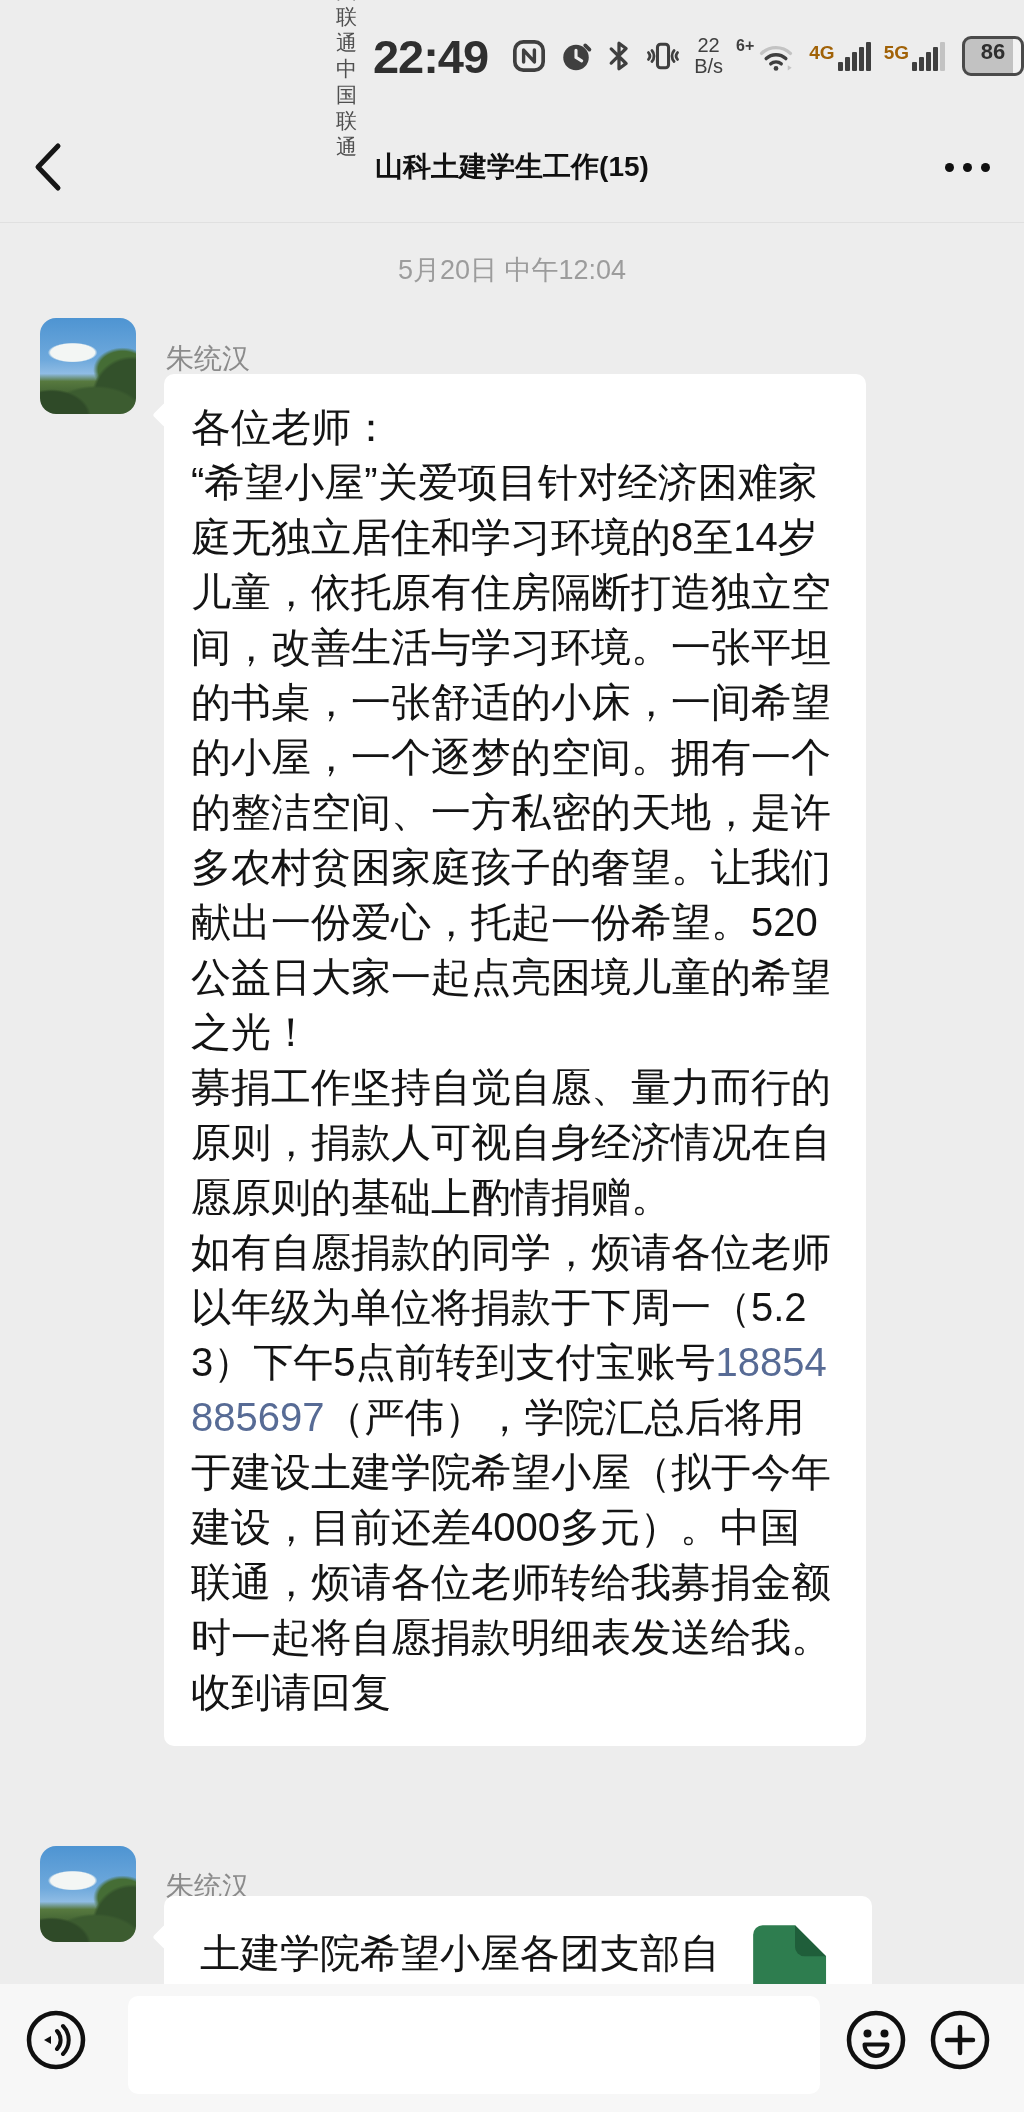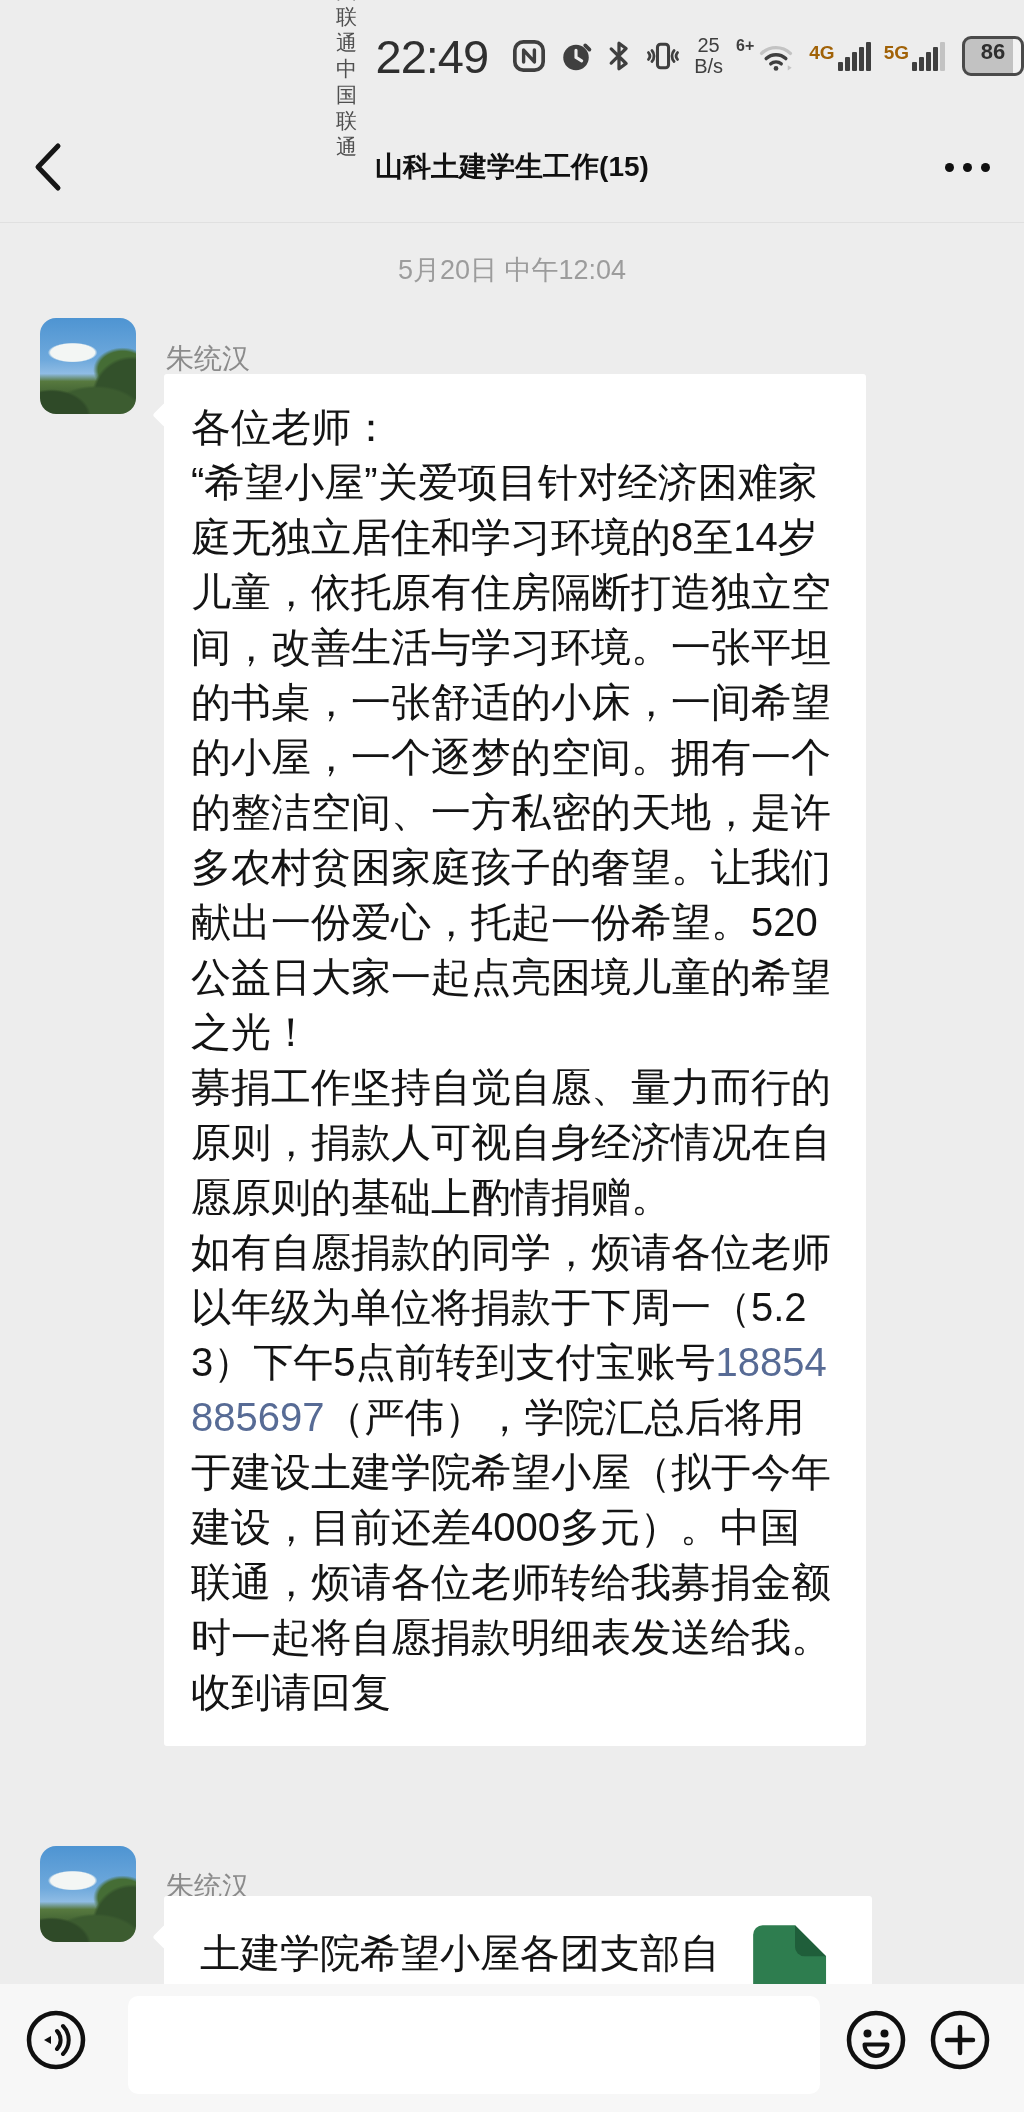--- a/index.html
+++ b/index.html
@@ -6,21 +6,21 @@
   body{
     width:1024px;height:2112px;position:relative;overflow:hidden;
     background:#ededed;
     font-family:"Liberation Sans","DejaVu Sans",sans-serif;
     -webkit-font-smoothing:antialiased;
   }
   
   .status-bar{position:absolute;top:0;left:0;right:0;height:112px;}
   .status-cluster{position:absolute;left:336px;top:0;height:112px;display:flex;align-items:center;}
   .carrier{font-size:21px;line-height:26px;color:#4f4f4f;}
-  .time{font-size:47px;font-weight:400;color:#2f2f2f;margin-left:4px;letter-spacing:-1px;}
+  .time{font-size:47px;font-weight:700;color:#2f2f2f;margin-left:4px;letter-spacing:-1px;}
   .sb-icons{display:flex;align-items:center;gap:13px;margin-left:24px;color:#3f3f3f;}
   .sb-icons svg{display:block;}
   .speed{font-size:20px;line-height:21px;color:#3f3f3f;text-align:center;}
   .net-group{display:flex;align-items:flex-end;gap:3px;}
   .net-label{font-size:19px;font-weight:700;color:#a16207;line-height:16px;position:relative;top:-10px;}
   .bars{display:flex;align-items:flex-end;gap:2px;}
   .bars i{display:block;width:5px;background:#3f3f3f;border-radius:1px;}
   .bars i.dim{background:#c3c3c3;}
   .wifi-wrap{display:flex;align-items:flex-start;gap:2px;}
   .wifi-badge{font-size:16px;font-weight:700;color:#3f3f3f;line-height:14px;}
@@ -40,21 +40,21 @@
   .date-header{position:absolute;top:252px;left:0;right:0;text-align:center;font-size:27px;color:#9c9c9c;}
   .avatar{position:absolute;left:40px;width:96px;height:96px;border-radius:16px;cursor:pointer;
     background:
       radial-gradient(40px 16px at 34% 36%, #f3f6f4 55%, rgba(255,255,255,0) 62%),
       radial-gradient(60px 42px at 12% 103%, #2f4a28 60%, rgba(0,0,0,0) 66%),
       radial-gradient(74px 46px at 58% 102%, #3c5c30 60%, rgba(0,0,0,0) 66%),
       radial-gradient(58px 58px at 96% 82%, #33512b 64%, rgba(0,0,0,0) 70%),
       radial-gradient(42px 32px at 86% 54%, #456d35 58%, rgba(0,0,0,0) 70%),
       linear-gradient(180deg,#4e94d2 0%,#6fa9dc 44%,#8fbce4 58%,#57793f 66%,#3a5a2e 85%,#2c4623 100%);}
   .sender-name{position:absolute;left:166px;font-size:28px;color:#8b8b8b;margin-top:12px;}
-  .bubble{position:absolute;left:164px;background:#fff;border-radius:3px;cursor:pointer;}
+  .bubble{position:absolute;left:164px;background:#fff;border-radius:10px;cursor:pointer;}
   .bubble .tail{position:absolute;left:-8px;top:32px;width:18px;height:18px;background:#fff;transform:rotate(45deg);border-radius:3px;}
   .bubble-text{display:block;padding:26px 27px;font-size:40px;line-height:55px;color:#141414;
     white-space:pre-wrap;word-break:break-all;}
   .msg-link{color:#576b95;cursor:pointer;}
   
   .file-bubble{width:708px;height:216px;}
   .file-name{position:absolute;left:36px;top:26px;width:530px;font-size:40px;line-height:62px;color:#141414;word-break:break-all;}
   .file-icon{position:absolute;right:44px;top:28px;width:78px;height:98px;}
   
   .input-bar{position:absolute;left:0;right:0;top:1984px;bottom:0;background:#f7f7f7;z-index:5;}
@@ -95,21 +95,21 @@
           </svg>
       </span>
       <span>
         <svg width="36" height="34" viewBox="0 0 26 24">
             <rect x="9" y="3.5" width="8" height="17" rx="2.2" fill="none" stroke="currentColor" stroke-width="2.2"></rect>
             <path d="M5 8 c2 2.2 2 5.8 0 8 M2.5 9.5 c1.3 1.5 1.3 3.5 0 5" fill="none" stroke="currentColor" stroke-width="2" stroke-linecap="round"></path>
             <path d="M21 8 c-2 2.2 -2 5.8 0 8 M23.5 9.5 c-1.3 1.5 -1.3 3.5 0 5" fill="none" stroke="currentColor" stroke-width="2" stroke-linecap="round"></path>
           </svg>
       </span>
       <span class="speed">
-        <div>25</div>
+        <div>22</div>
         <div>B/s</div>
       </span>
       <span class="wifi-wrap">
         <span class="wifi-badge">6+</span>
         <svg width="40" height="34" viewBox="0 0 30 26">
             <path d="M4 11 a16 16 0 0 1 22 0" fill="none" stroke="#c3c3c3" stroke-width="2.6" stroke-linecap="round"></path>
             <path d="M7.5 15 a11 11 0 0 1 15 0" fill="none" stroke="currentColor" stroke-width="2.6" stroke-linecap="round"></path>
             <path d="M11 19 a6 6 0 0 1 8 0" fill="none" stroke="currentColor" stroke-width="2.6" stroke-linecap="round"></path>
             <circle cx="15" cy="22.5" r="1.8" fill="currentColor"></circle>
             <path d="M24 20 l3 2 -3 2 z" fill="#c3c3c3"></path>

